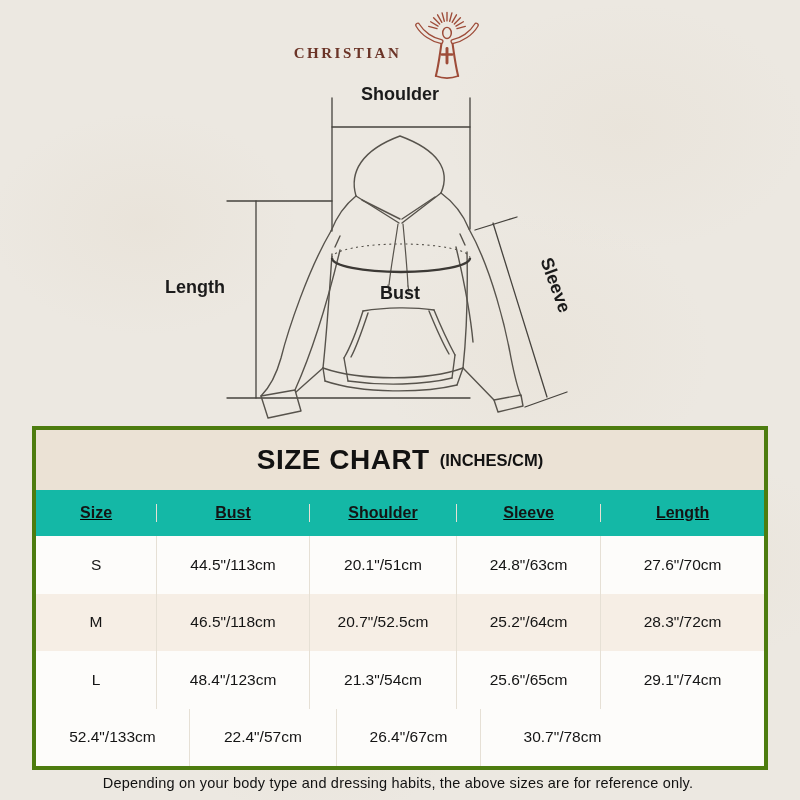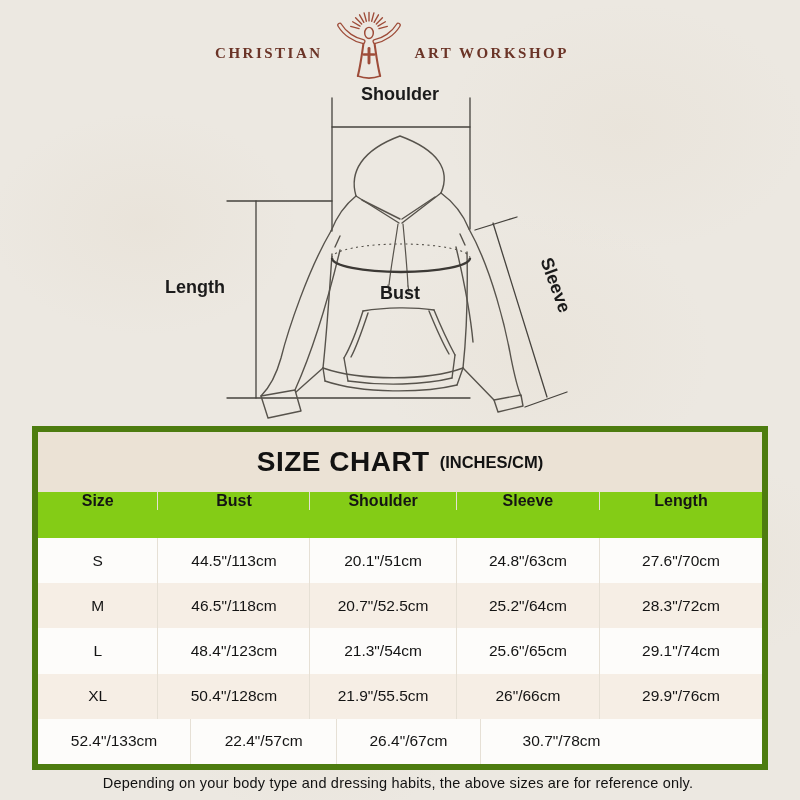--- a/index.html
+++ b/index.html
@@ -36,31 +36,31 @@
   .ln{stroke:#57534c;fill:none;stroke-width:1.4;stroke-linecap:round;stroke-linejoin:round;}
   .meas{stroke:#46433e;fill:none;stroke-width:1.3;stroke-linecap:round;}
   .bust-dot{stroke:#57534c;fill:none;stroke-width:1.1;stroke-dasharray:2 3.5;}
   .bust-solid{stroke:#3c3935;fill:none;stroke-width:2.4;}
   .dstring{stroke:#57534c;fill:none;stroke-width:1.2;stroke-linecap:round;}
   .lbl{font-family:"Liberation Sans",sans-serif;font-size:18px;font-weight:700;fill:#1b1b1b;}
 
   
   .size-table{
     position:absolute;left:32px;top:426px;width:736px;height:344px;
-    border:6px solid #4d7c0f;box-sizing:border-box;
+    border:4px solid #4d7c0f;box-sizing:border-box;
     display:flex;flex-direction:column;z-index:2;
   }
   .title-band{
     height:60px;flex:0 0 60px;background:#ebe2d5;
     display:flex;align-items:center;justify-content:center;gap:10px;
   }
   .title-main{font-size:28px;font-weight:700;letter-spacing:.5px;color:#121212;}
   .title-sub{font-size:16.5px;font-weight:700;color:#121212;}
   .head-row{
-    height:46px;flex:0 0 46px;background:#84cc16;display:flex;align-items:flex-start;
+    height:46px;flex:0 0 46px;background:#14b8a6;display:flex;align-items:center;text-decoration:underline;
   }
   .data-row{flex:1 1 auto;display:flex;align-items:stretch;}
   .row-a{background:#fdfcfa;}
   .row-b{background:#f6eee5;}
   .cell{
     display:flex;align-items:center;justify-content:center;
     font-size:15.5px;color:#141414;box-sizing:border-box;
   }
   .head-row .cell{font-weight:700;font-size:16px;}
   .cell + .cell{border-left:1px solid #e6e0d5;}
@@ -92,21 +92,20 @@
       <path stroke-width="2" d="M37,76 C45,79 55,79 63,76"></path>
 
       <path stroke-width="3.4" d="M50,44 L50,61"></path>
       <path stroke-width="2.8" d="M44,51 L56,51"></path>
     </g>
     <g stroke="#ece8e1" fill="none" stroke-linecap="round">
       <path stroke-width="3" d="M43,36 C33,34 22,27 16,17"></path>
       <path stroke-width="3" d="M57,36 C67,34 78,27 84,17"></path>
     </g>
   </svg>
-  <span class="logo-text">ART WORKSHOP</span>
 </div>
 
 <svg class="diagram" viewBox="150 85 510 340">
 
   <g>
     <path class="meas" d="M332,98 V231"></path>
     <path class="meas" d="M470,98 V229"></path>
     <path class="meas" d="M332,127 H470"></path>
     <path class="meas" d="M227,201 H332"></path>
     <path class="meas" d="M256,201 V398"></path>
@@ -197,27 +196,20 @@
   </div>
 
   <div class="data-row row-a">
     <div class="cell c0">L</div>
     <div class="cell c1">48.4"/123cm</div>
     <div class="cell c2">21.3"/54cm</div>
     <div class="cell c3">25.6"/65cm</div>
     <div class="cell c4">29.1"/74cm</div>
   </div>
 
-  <div class="data-row row-b">
-    <div class="cell c0">XL</div>
-    <div class="cell c1">50.4"/128cm</div>
-    <div class="cell c2">21.9"/55.5cm</div>
-    <div class="cell c3">26"/66cm</div>
-    <div class="cell c4">29.9"/76cm</div>
-  </div>
 
   <div class="data-row row-a">
     <div class="cell c1">52.4"/133cm</div>
     <div class="cell c2">22.4"/57cm</div>
     <div class="cell c3">26.4"/67cm</div>
     <div class="cell c4">30.7"/78cm</div>
   </div>
 </div>
 
 <div class="footer-note">Depending on your body type and dressing habits, the above sizes are for reference only.</div>

